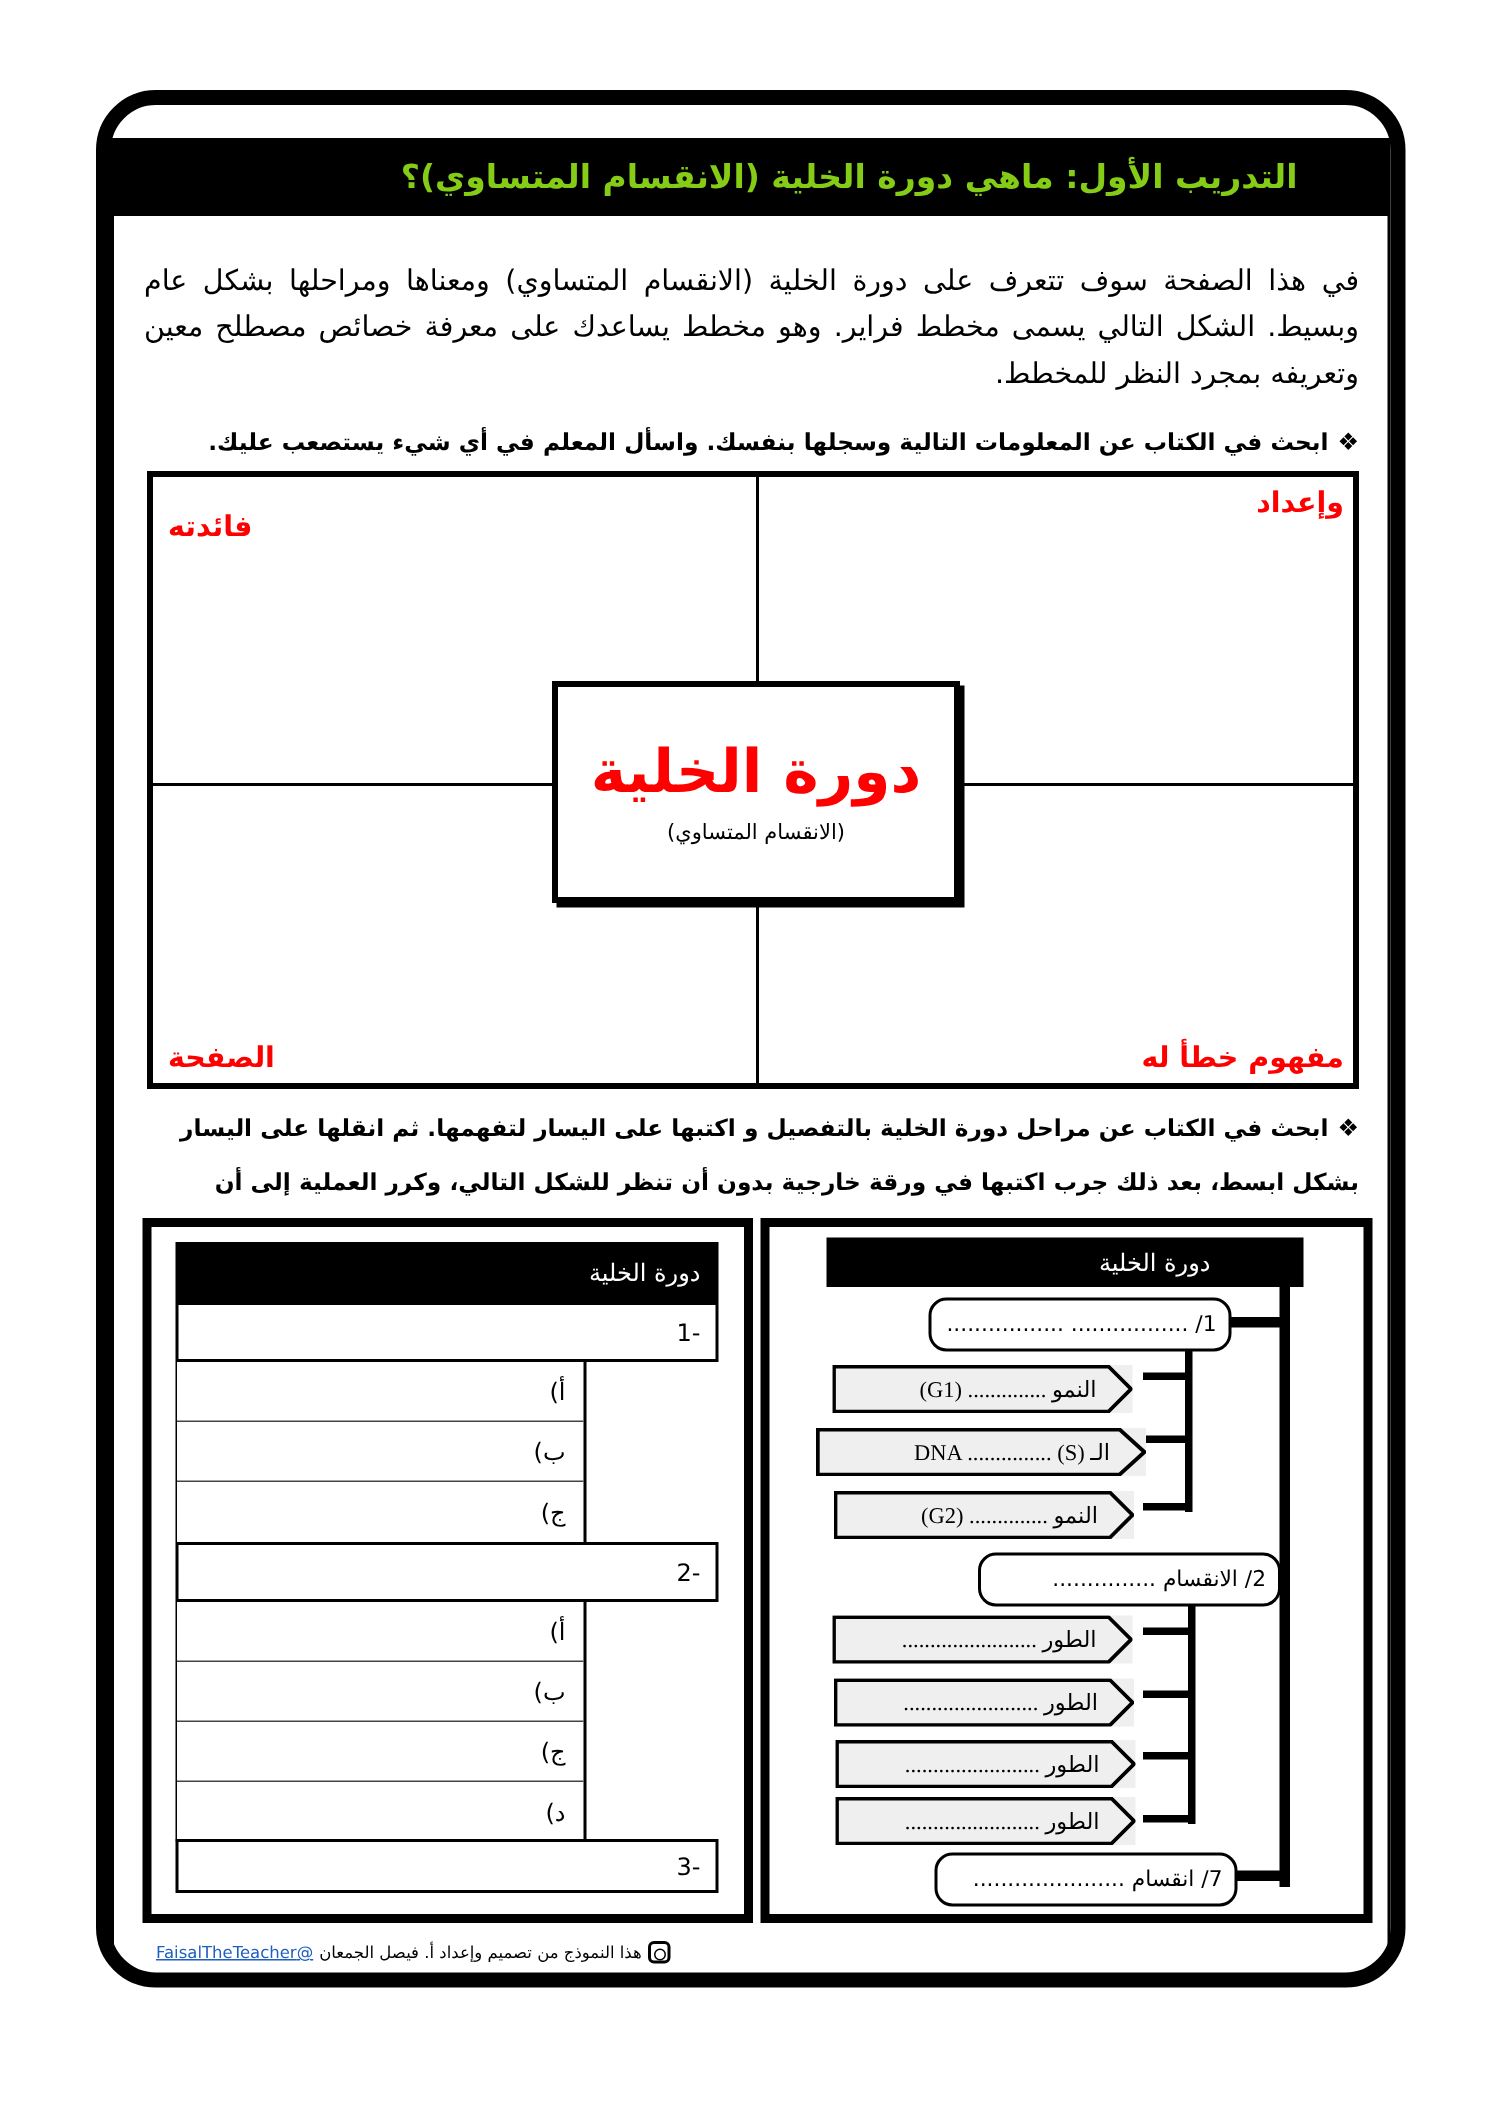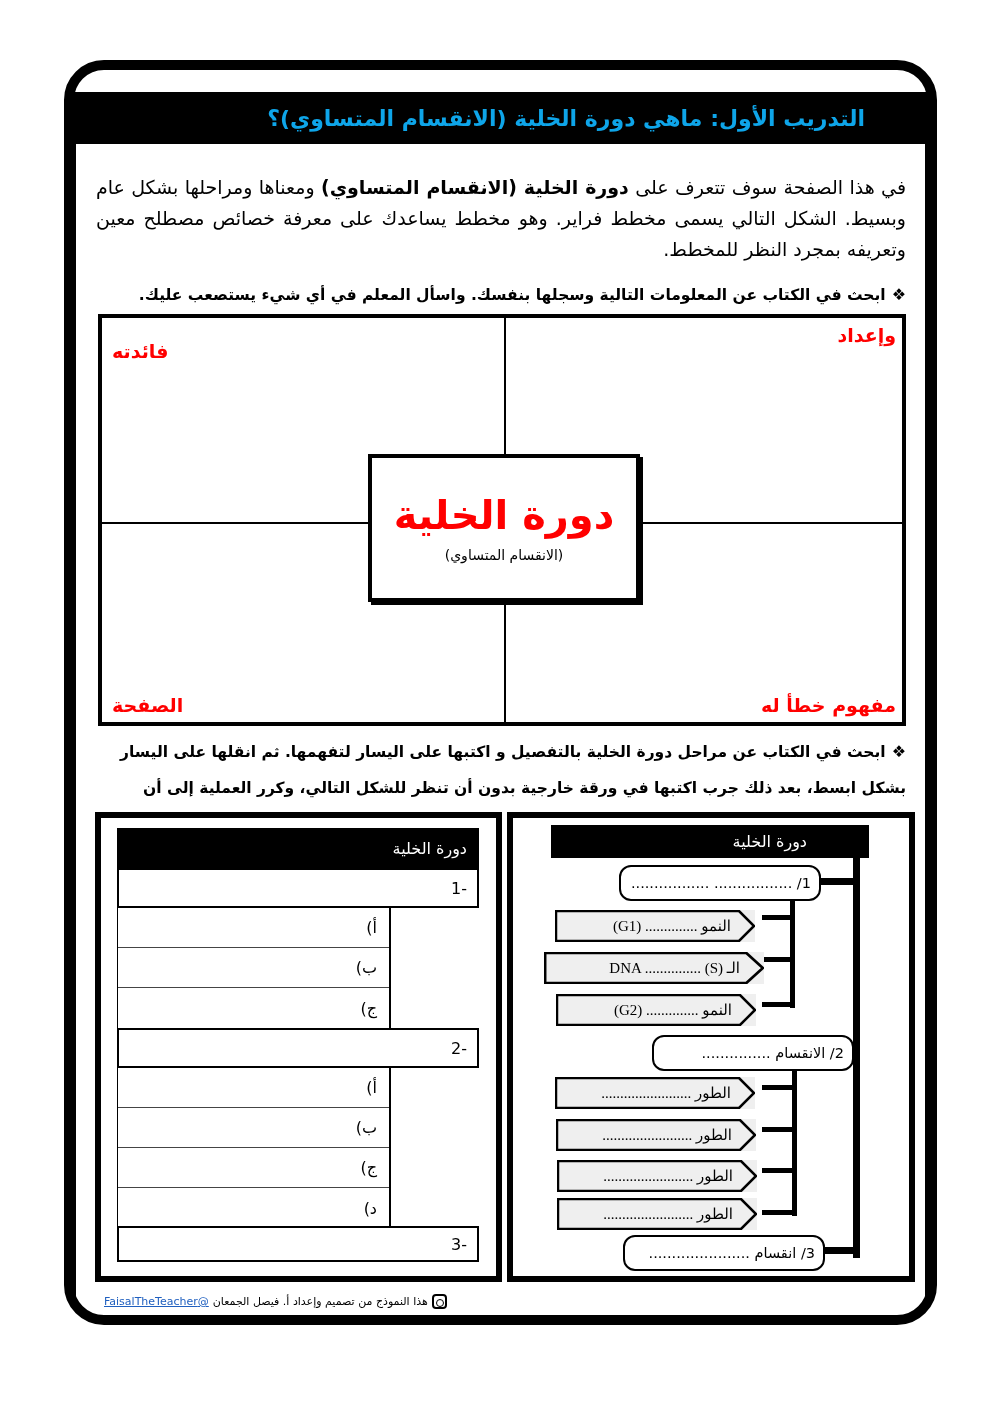--- a/index.html
+++ b/index.html
@@ -5,34 +5,34 @@
     * { box-sizing: border-box; margin: 0; padding: 0; }
     html, body { width: 992px; height: 1403px; background: #ffffff; overflow: hidden; }
     body { position: relative; font-family: "DejaVu Sans", sans-serif; color: #000; }
 
     .outer-frame {
       position: absolute; left: 64px; top: 60px; width: 873px; height: 1265px;
       border: 10px solid #000; border-radius: 40px; background: #fff;
     }
     .title-bar {
       position: absolute; left: 74px; top: 92px; width: 853px; height: 52px;
-      background: #000; color: #0ea5e9;
+      background: #000; color: #84cc16;
       font-family: "DejaVu Sans", sans-serif; font-weight: bold; font-size: 22px;
       display: flex; align-items: center; justify-content: flex-start;
       padding-right: 62px; direction: rtl;
     }
     .inner-left-line { position: absolute; left: 74px; top: 144px; width: 2px; height: 1160px; background: #000; }
     .inner-right-line { position: absolute; left: 925px; top: 144px; width: 2px; height: 1160px; background: #000; }
 
     .intro {
       position: absolute; left: 96px; top: 172px; width: 810px;
       font-family: "DejaVu Sans", sans-serif; font-size: 19px; line-height: 31px;
       text-align: justify; text-align-last: right; direction: rtl;
     }
-    .intro b { font-weight: bold; }
+    .intro b { font-weight: normal; }
 
     .instruction {
       position: absolute; right: 86px; font-family: "DejaVu Sans", sans-serif;
       font-weight: bold; font-size: 15.5px; direction: rtl; text-align: right;
     }
     .instruction .bullet { font-size: 16px; margin-left: 6px; }
     .ins1 { top: 285px; }
     .ins2 { top: 734px; width: 808px; line-height: 36px; }
 
     
@@ -242,20 +242,20 @@
   <span>الطور ........................</span>
 </div>
 <div class="arrow-box" style="left:557px; top:1198px; width:200px;">
   <svg viewBox="0 0 200 32" preserveAspectRatio="none">
       <polygon points="1,1 184,1 199,16 184,31 1,31" fill="#efefef" stroke="#000" stroke-width="2.5"></polygon>
     </svg>
   <span>الطور ........................</span>
 </div>
 
 <div class="pill" style="left:623px; top:1235px; width:202px;">
-    <span>3/ انقسام ......................</span>
+    <span>7/ انقسام ......................</span>
   </div>
 
 <div class="footer">
   <span class="insta-icon"></span>
   <span>هذا النموذج من تصميم وإعداد أ. فيصل الجمعان</span>
   <a>@FaisalTheTeacher</a>
 </div>
 
 </body></html>

